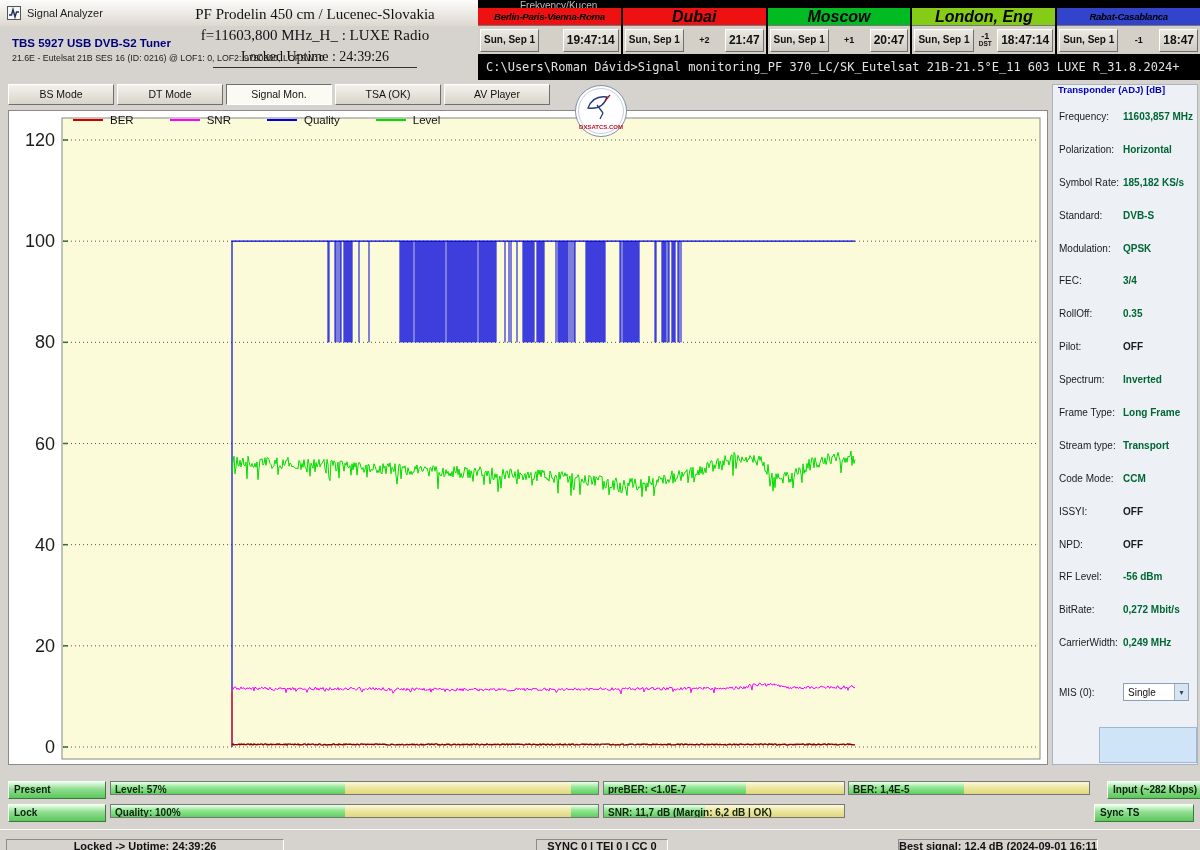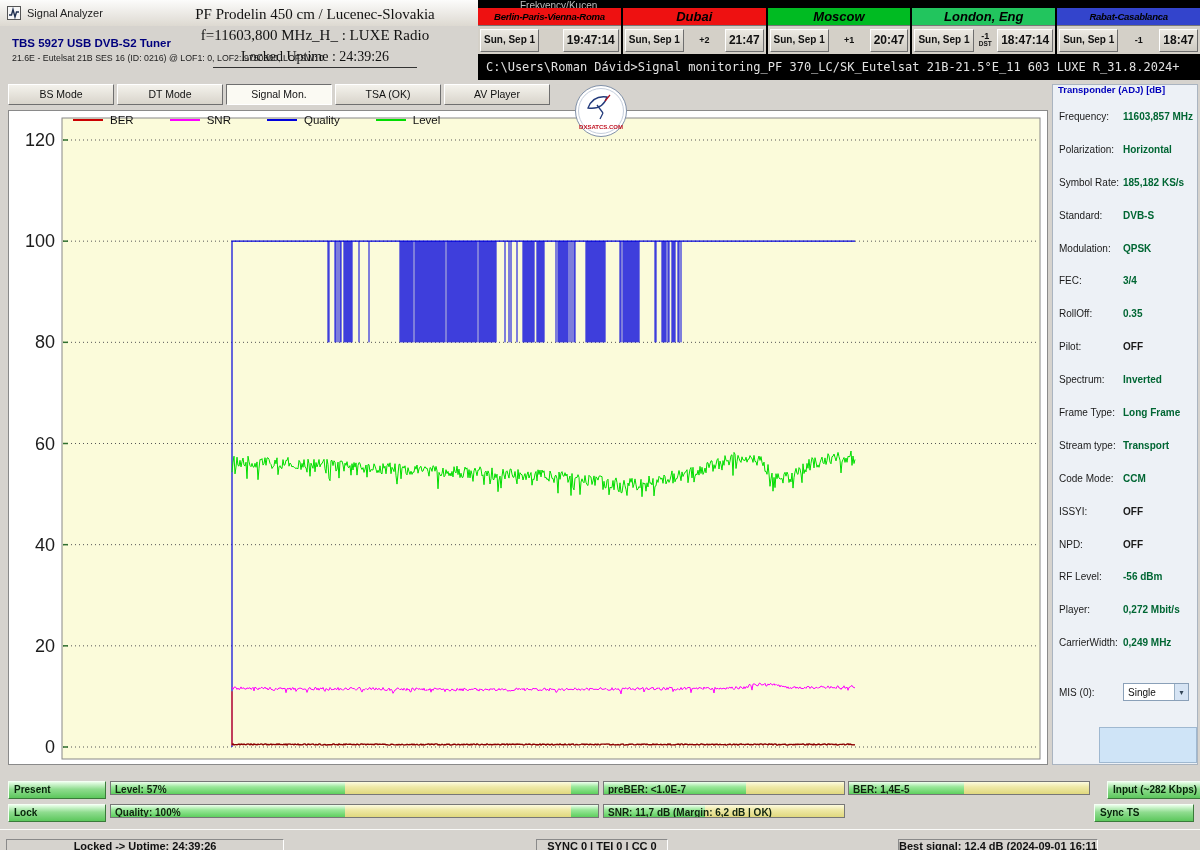--- a/index.html
+++ b/index.html
@@ -20,21 +20,21 @@
   #site-block .l1{font-size:15px;}
   #site-block .l2{font-size:15px;margin-top:4px;}
   #site-block .l3{font-size:14px;margin-top:5px;display:inline-block;border-bottom:1px solid #333;padding:0 28px 2px;}
 
   
   #clock-panel{left:478px;top:0;width:722px;height:54px;background:#000;box-sizing:border-box;}
   #clock-titlestrip{height:8px;overflow:hidden;color:#bbb;font-size:10px;padding-left:42px;line-height:11px;}
   #clock-cols{display:grid;grid-template-columns:repeat(5,1fr);gap:2px;height:46px;background:#000;}
   .clock-col{background:#d4d0c8;display:flex;flex-direction:column;overflow:hidden;}
   .clock-header{height:17px;line-height:17px;text-align:center;font-weight:bold;font-style:italic;
-                font-size:13px;white-space:nowrap;overflow:hidden;}
+                font-size:16px;white-space:nowrap;overflow:hidden;}
   .clock-header.small{font-size:9.6px;letter-spacing:-0.3px;}
   .clock-time-row{flex:1;display:flex;align-items:center;justify-content:space-between;
                   padding:1px 2px;border-top:1px solid #777;gap:1px;}
   .cell{border:1px solid;border-color:#fff #6e6e6e #6e6e6e #fff;background:linear-gradient(#ece9e2,#cdcac2);
         padding:0 3px;height:21px;line-height:20px;font-weight:bold;white-space:nowrap;}
   .cell.date{font-size:10px;}
   .cell.time{font-size:12px;}
   .offset{display:flex;flex-direction:column;align-items:center;font-weight:bold;font-size:9px;line-height:1;color:#111;}
   .offset .offsub{font-size:6.5px;}
 
@@ -137,21 +137,21 @@
         <div class="clock-header" style="background: rgb(0, 187, 34); color: rgb(0, 0, 0);">Moscow</div>
         <div class="clock-time-row">
           <span class="cell date">Sun, Sep 1</span>
           <span class="offset">
             <span>+1</span>
           </span>
           <span class="cell time">20:47</span>
         </div>
       </div>
       <div class="clock-col">
-        <div class="clock-header" style="background: #22c55e; color: rgb(0, 0, 0);">London, Eng</div>
+        <div class="clock-header" style="background: #84cc16; color: rgb(0, 0, 0);">London, Eng</div>
         <div class="clock-time-row">
           <span class="cell date">Sun, Sep 1</span>
           <span class="offset">
             <span>-1</span>
             <span class="offsub">DST</span>
           </span>
           <span class="cell time">18:47:14</span>
         </div>
       </div>
       <div class="clock-col">
@@ -507,21 +507,21 @@
       </div>
       <div class="tp-row">
         <span class="tp-label">NPD:</span>
         <span class="tp-value muted">OFF</span>
       </div>
       <div class="tp-row">
         <span class="tp-label">RF Level:</span>
         <span class="tp-value">-56 dBm</span>
       </div>
       <div class="tp-row">
-        <span class="tp-label">Player:</span>
+        <span class="tp-label">BitRate:</span>
         <span class="tp-value">0,272 Mbit/s</span>
       </div>
       <div class="tp-row">
         <span class="tp-label">CarrierWidth:</span>
         <span class="tp-value">0,249 MHz</span>
       </div>
     </div>
   <div id="mis-row">
     <span class="tp-label">MIS (0):</span>
     <span id="mis-select">

